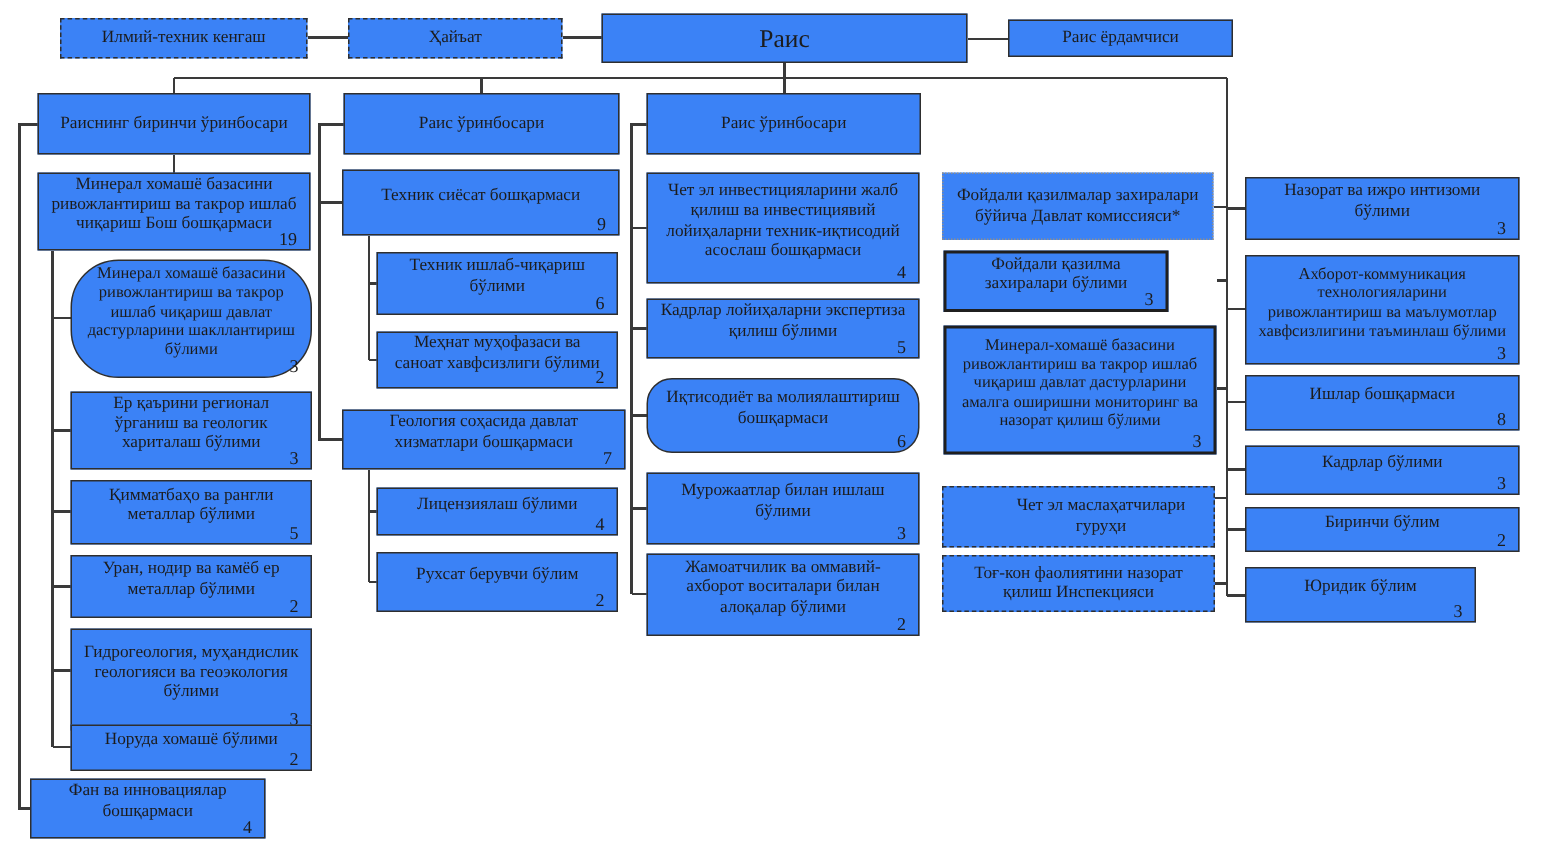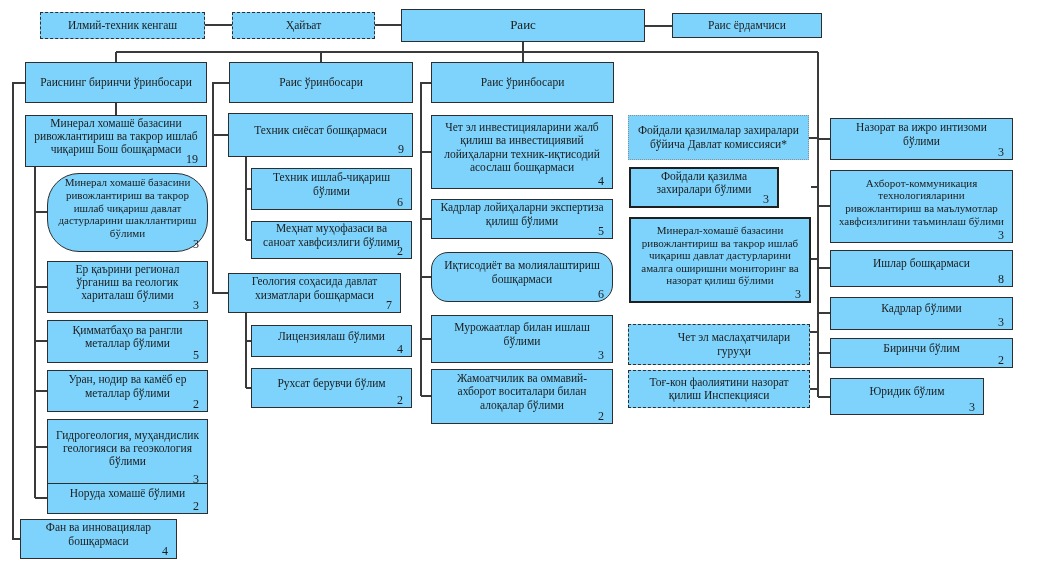--- a/index.html
+++ b/index.html
@@ -2,32 +2,32 @@
 <html><head>
 <meta charset="utf-8">
 <style>
   html,body{margin:0;padding:0;background:#ffffff;}
   #canvas{
     position:relative;width:1040px;height:569px;background:#ffffff;overflow:hidden;
     font-family:"Liberation Serif","DejaVu Serif",serif;color:#1c1c1c;
   }
   #wires{position:absolute;left:0;top:0;width:1040px;height:569px;}
   .box{
-    position:absolute;box-sizing:border-box;background:#7dd3fc;
+    position:absolute;box-sizing:border-box;background:#3b82f6;
     border:1.5px solid #2e2e2e;
     display:flex;align-items:center;justify-content:center;
     text-align:center;padding:2px 8px;
     font-size:11.5px;line-height:1.15;
   }
   .box.has-count{padding-bottom:11px;}
   .box .cnt{position:absolute;right:8px;bottom:0px;font-size:12px;line-height:1.1;}
   .box.dashed{border:1.7px dashed #2e2e2e;}
   .box.dotted{border:1.2px dotted #8f8f8f;}
   .box.thick{border:2.4px solid #1f1f1f;}
-  .box.big{font-size:13px;}
+  .box.big{font-size:17px;}
   .box.fs11{font-size:11px;}
 </style>
 </head>
 <body>
 
 <div id="canvas">
 
   <svg id="wires" viewBox="0 0 1040 569" shape-rendering="crispEdges" stroke="#3a3a3a" stroke-width="1.7" fill="none">
 
     <path d="M205 25 H232"></path>
@@ -142,21 +142,21 @@
     <span class="cnt">9</span>
   </div>
   <div class="box has-count" style="left:251px;top:168px;width:161px;height:42px;">
     <span>Техник ишлаб-чиқариш бўлими</span>
     <span class="cnt">6</span>
   </div>
   <div class="box has-count" style="left:251px;top:221px;width:161px;height:38px;">
     <span>Меҳнат муҳофазаси ва саноат хавфсизлиги бўлими</span>
     <span class="cnt">2</span>
   </div>
-  <div class="box has-count" style="left:228px;top:273px;width:173px;height:40px;">
+  <div class="box has-count" style="left:228px;top:273px;width:189px;height:40px;">
     <span>Геология соҳасида давлат хизматлари бошқармаси</span>
     <span class="cnt">7</span>
   </div>
   <div class="box has-count" style="left:251px;top:325px;width:161px;height:32px;">
     <span>Лицензиялаш бўлими</span>
     <span class="cnt">4</span>
   </div>
   <div class="box has-count" style="left:251px;top:368px;width:161px;height:40px;">
     <span>Рухсат берувчи бўлим</span>
     <span class="cnt">2</span>

